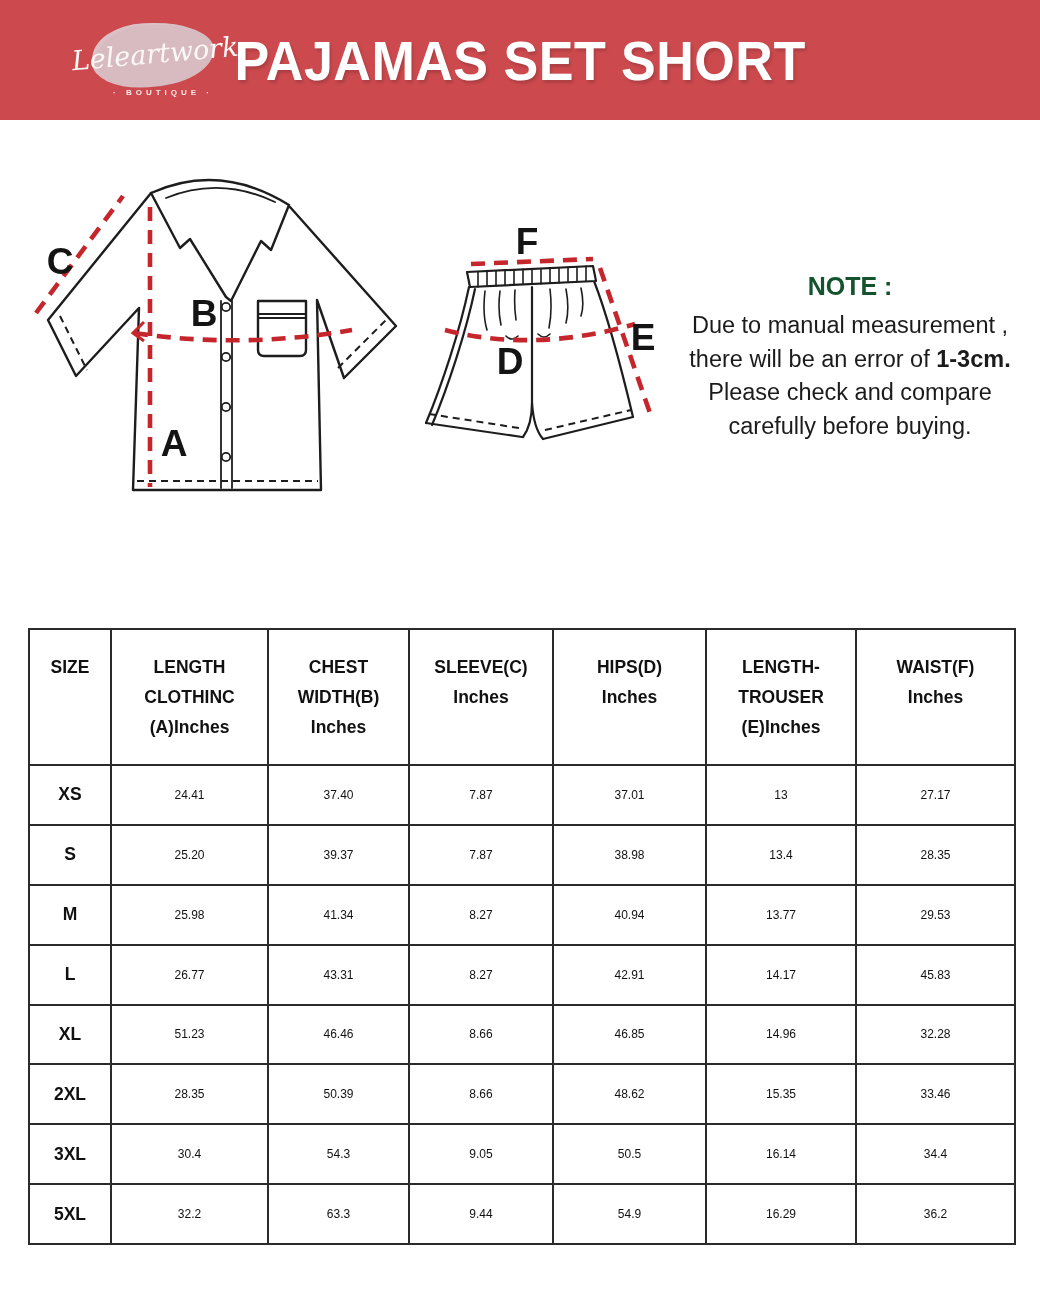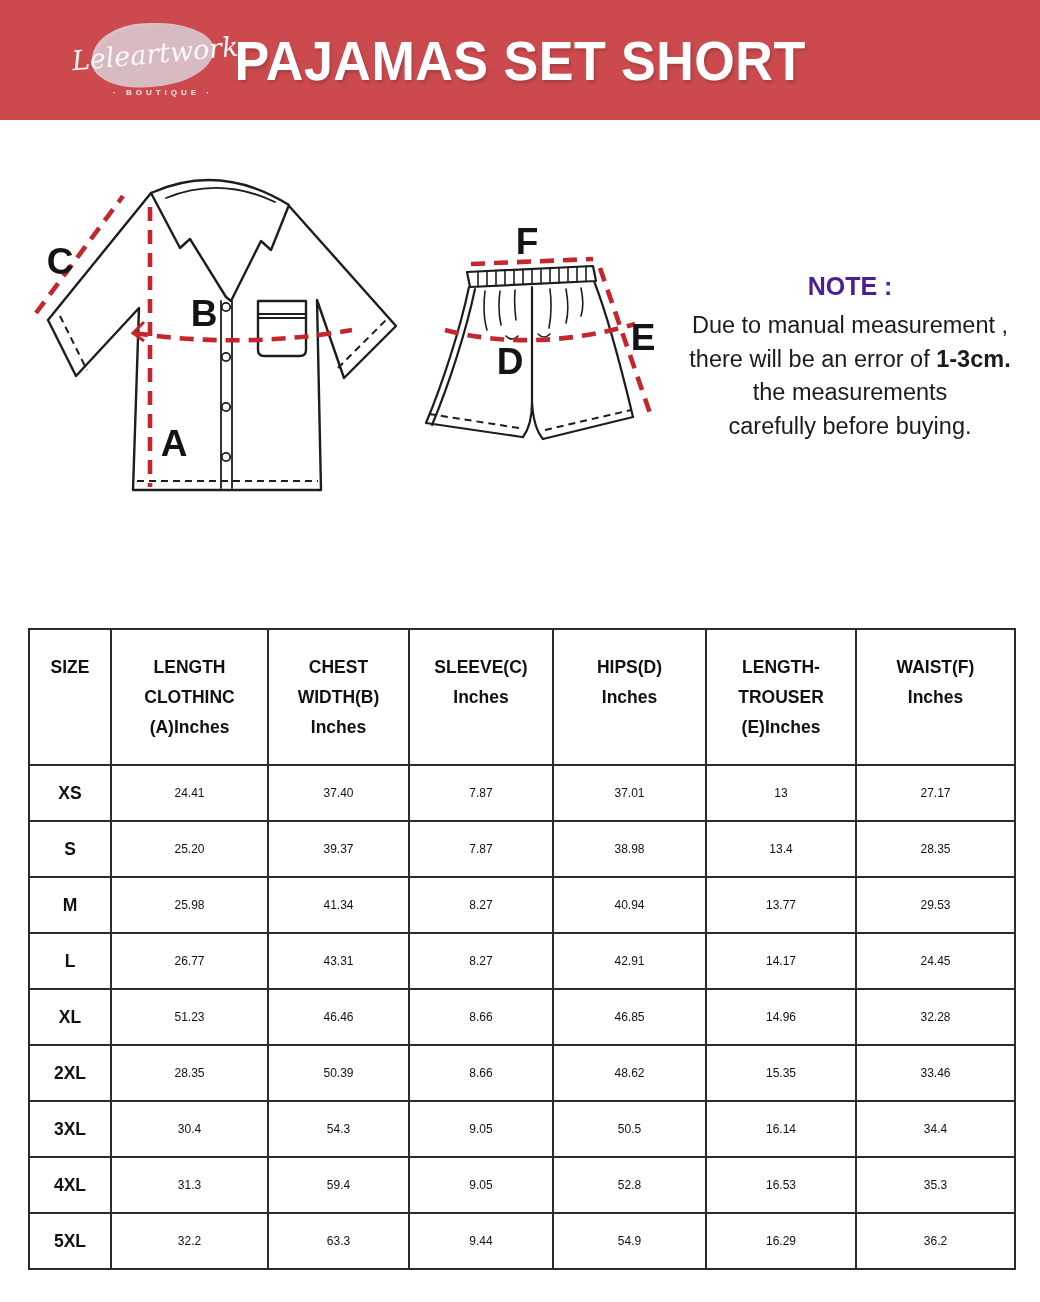--- a/index.html
+++ b/index.html
@@ -27,21 +27,21 @@
   .ink{stroke:#1d1d1d;fill:none;stroke-linejoin:round;stroke-linecap:round;}
   .fillw{fill:#ffffff;}
   .sw24{stroke-width:2.4;} .sw22{stroke-width:2.2;} .sw18{stroke-width:1.8;} .sw16{stroke-width:1.6;}
   .stitch{stroke:#1d1d1d;stroke-width:2;fill:none;stroke-dasharray:7 5;}
   .redline{stroke:#c5262c;stroke-width:4.6;fill:none;stroke-dasharray:14 9;}
   .redsolid{stroke:#c5262c;stroke-width:3;fill:none;}
   .lbl{font-weight:700;font-size:37px;fill:#141414;text-anchor:middle;}
 
   
   .note{position:absolute;left:662px;top:272px;width:376px;text-align:center;color:#1b1b1b;}
-  .note-heading{font-size:25px;font-weight:700;color:#4c1d95;margin-bottom:8px;}
+  .note-heading{font-size:25px;font-weight:700;color:#14532d;margin-bottom:8px;}
   .note-line{font-size:23.5px;line-height:33.5px;}
   .note-line b{font-weight:700;margin-top:17px;}
 
   
   .size-table{position:absolute;left:28px;top:628px;width:986px;height:617px;
           border-collapse:collapse;table-layout:fixed;}
   .size-table th,.size-table td{border:2px solid #2b2b2b;text-align:center;color:#111111;
           padding:0;overflow:hidden;}
   .size-table thead th{font-size:17.5px;font-weight:700;vertical-align:top;padding-top:22px;
           line-height:30px;white-space:pre-line;height:112px;}
@@ -113,21 +113,21 @@
     <text class="lbl" x="144" y="306">A</text>
     <text class="lbl" x="497" y="104">F</text>
     <text class="lbl" x="480" y="224">D</text>
     <text class="lbl" x="613" y="200">E</text>
   </svg>
 
   <div class="note">
     <div class="note-heading">NOTE :</div>
     <div class="note-line">Due to manual measurement ,</div>
     <div class="note-line"><span>there will be an error of </span><b>1-3cm.</b></div>
-    <div class="note-line">the measurements</div>
+    <div class="note-line">Please check and compare</div>
     <div class="note-line">carefully before buying.</div>
   </div>
 
   <table class="size-table">
     <colgroup>
       <col style="width:82px">
         <col style="width:157px">
         <col style="width:141px">
         <col style="width:144px">
       <col style="width:153px">
@@ -182,21 +182,21 @@
           <td>13.77</td>
           <td>29.53</td>
         </tr>
         <tr>
           <th>L</th>
           <td>26.77</td>
           <td>43.31</td>
           <td>8.27</td>
           <td>42.91</td>
           <td>14.17</td>
-          <td>24.45</td>
+          <td>45.83</td>
         </tr>
         <tr>
           <th>XL</th>
           <td>51.23</td>
           <td>46.46</td>
           <td>8.66</td>
           <td>46.85</td>
           <td>14.96</td>
           <td>32.28</td>
         </tr>
@@ -212,29 +212,20 @@
         <tr>
           <th>3XL</th>
           <td>30.4</td>
           <td>54.3</td>
           <td>9.05</td>
           <td>50.5</td>
           <td>16.14</td>
           <td>34.4</td>
         </tr>
         <tr>
-          <th>4XL</th>
-          <td>31.3</td>
-          <td>59.4</td>
-          <td>9.05</td>
-          <td>52.8</td>
-          <td>16.53</td>
-          <td>35.3</td>
-        </tr>
-        <tr>
           <th>5XL</th>
           <td>32.2</td>
           <td>63.3</td>
           <td>9.44</td>
           <td>54.9</td>
           <td>16.29</td>
           <td>36.2</td>
         </tr>
       </tbody>
   </table>

